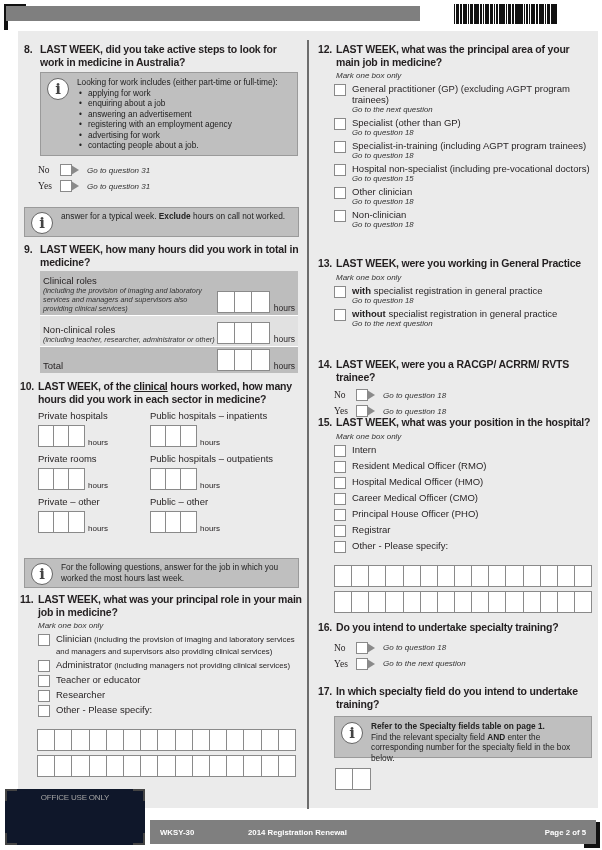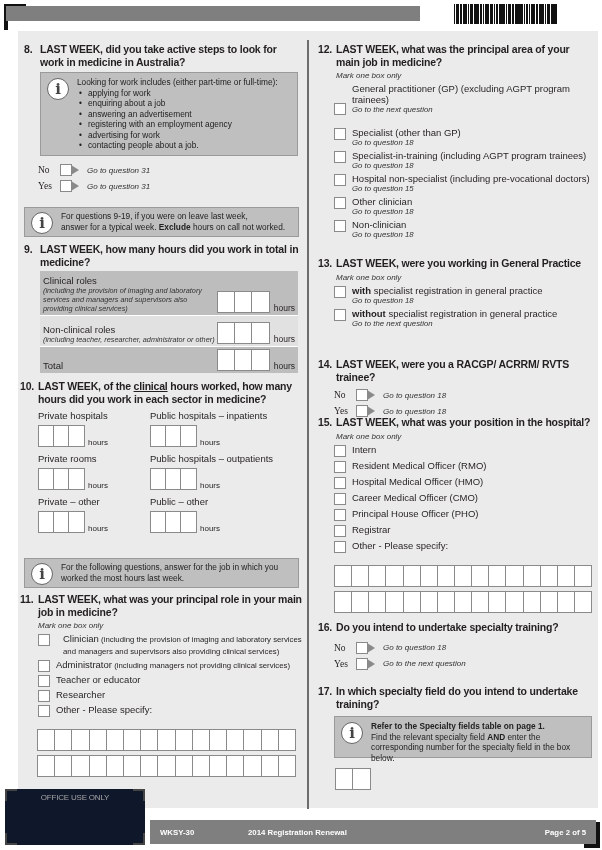--- a/index.html
+++ b/index.html
@@ -151,21 +151,20 @@
         <span class="cb"></span>
           <span class="arrow"></span>
         <span class="goto">Go to question 31</span>
       </div>
     </div>
   </div>
 
   <div class="info" style="position:absolute; top:167px; left:0; width:275px; height:30px; padding:3px 6px;">
     <div class="info-icon">i</div>
     <div class="info-text">
-      <div>For questions 9-19, if you were on leave last week,</div>
       <div><span>answer for a typical week. </span><b>Exclude</b><span> hours on call not worked.</span></div>
     </div>
   </div>
 
   <div style="position:absolute; top:203px; left:0; width:278px;">
     <div class="q">
         <span class="num">9.</span>
         <span>LAST WEEK, how many hours did you work in total in medicine?</span>
       </div>
     <div class="hours-table" style="margin-top:3px;">
@@ -279,21 +278,21 @@
     <div class="info-text">For the following questions, answer for the job in which you worked the most hours last week.</div>
   </div>
 
   <div style="position:absolute; top:553px; left:-4px; width:282px;">
     <div class="q">
         <span class="num w">11.</span>
         <span>LAST WEEK, what was your principal role in your main job in medicine?</span>
       </div>
     <div class="mark" style="margin-left:18px;">Mark one box only</div>
     <div style="margin-left:2px;">
-      <div class="opt" style="margin-bottom:2px;gap:7px;">
+      <div class="opt" style="margin-bottom:2px;">
           <span class="cb"></span>
           <span class="opt-text"><span>Clinician</span><small> (including the provision of imaging and laboratory services and managers and supervisors also providing clinical services)</small></span>
         </div>
       <div class="opt" style="margin-bottom:2px;">
           <span class="cb"></span>
           <span class="opt-text"><span>Administrator</span><small> (including managers not providing clinical services)</small></span>
         </div>
       <div class="opt" style="margin-bottom:2px;">
           <span class="cb"></span>
           <span class="opt-text">Teacher or educator</span>
@@ -348,21 +347,21 @@
 
 <div class="col col-right">
 
   <div style="position:absolute; top:3px; left:0; width:274px;">
     <div class="q">
         <span class="num w">12.</span>
         <span>LAST WEEK, what was the principal area of your main job in medicine?</span>
       </div>
     <div class="mark" style="margin-left:18px;">Mark one box only</div>
     <div>
-      <div class="opt" style="margin-bottom:12px;align-items:flex-end;">
+      <div class="opt" style="margin-bottom:2px;">
           <span class="cb"></span>
           <span class="opt-text"><span>General practitioner (GP) (excluding AGPT program trainees)</span><span class="goto">Go to the next question</span></span>
         </div>
       <div class="opt" style="margin-bottom:2px;">
           <span class="cb"></span>
           <span class="opt-text"><span>Specialist (other than GP)</span><span class="goto">Go to question 18</span></span>
         </div>
       <div class="opt" style="margin-bottom:2px;">
           <span class="cb"></span>
           <span class="opt-text"><span>Specialist-in-training (including AGPT program trainees)</span><span class="goto">Go to question 18</span></span>

